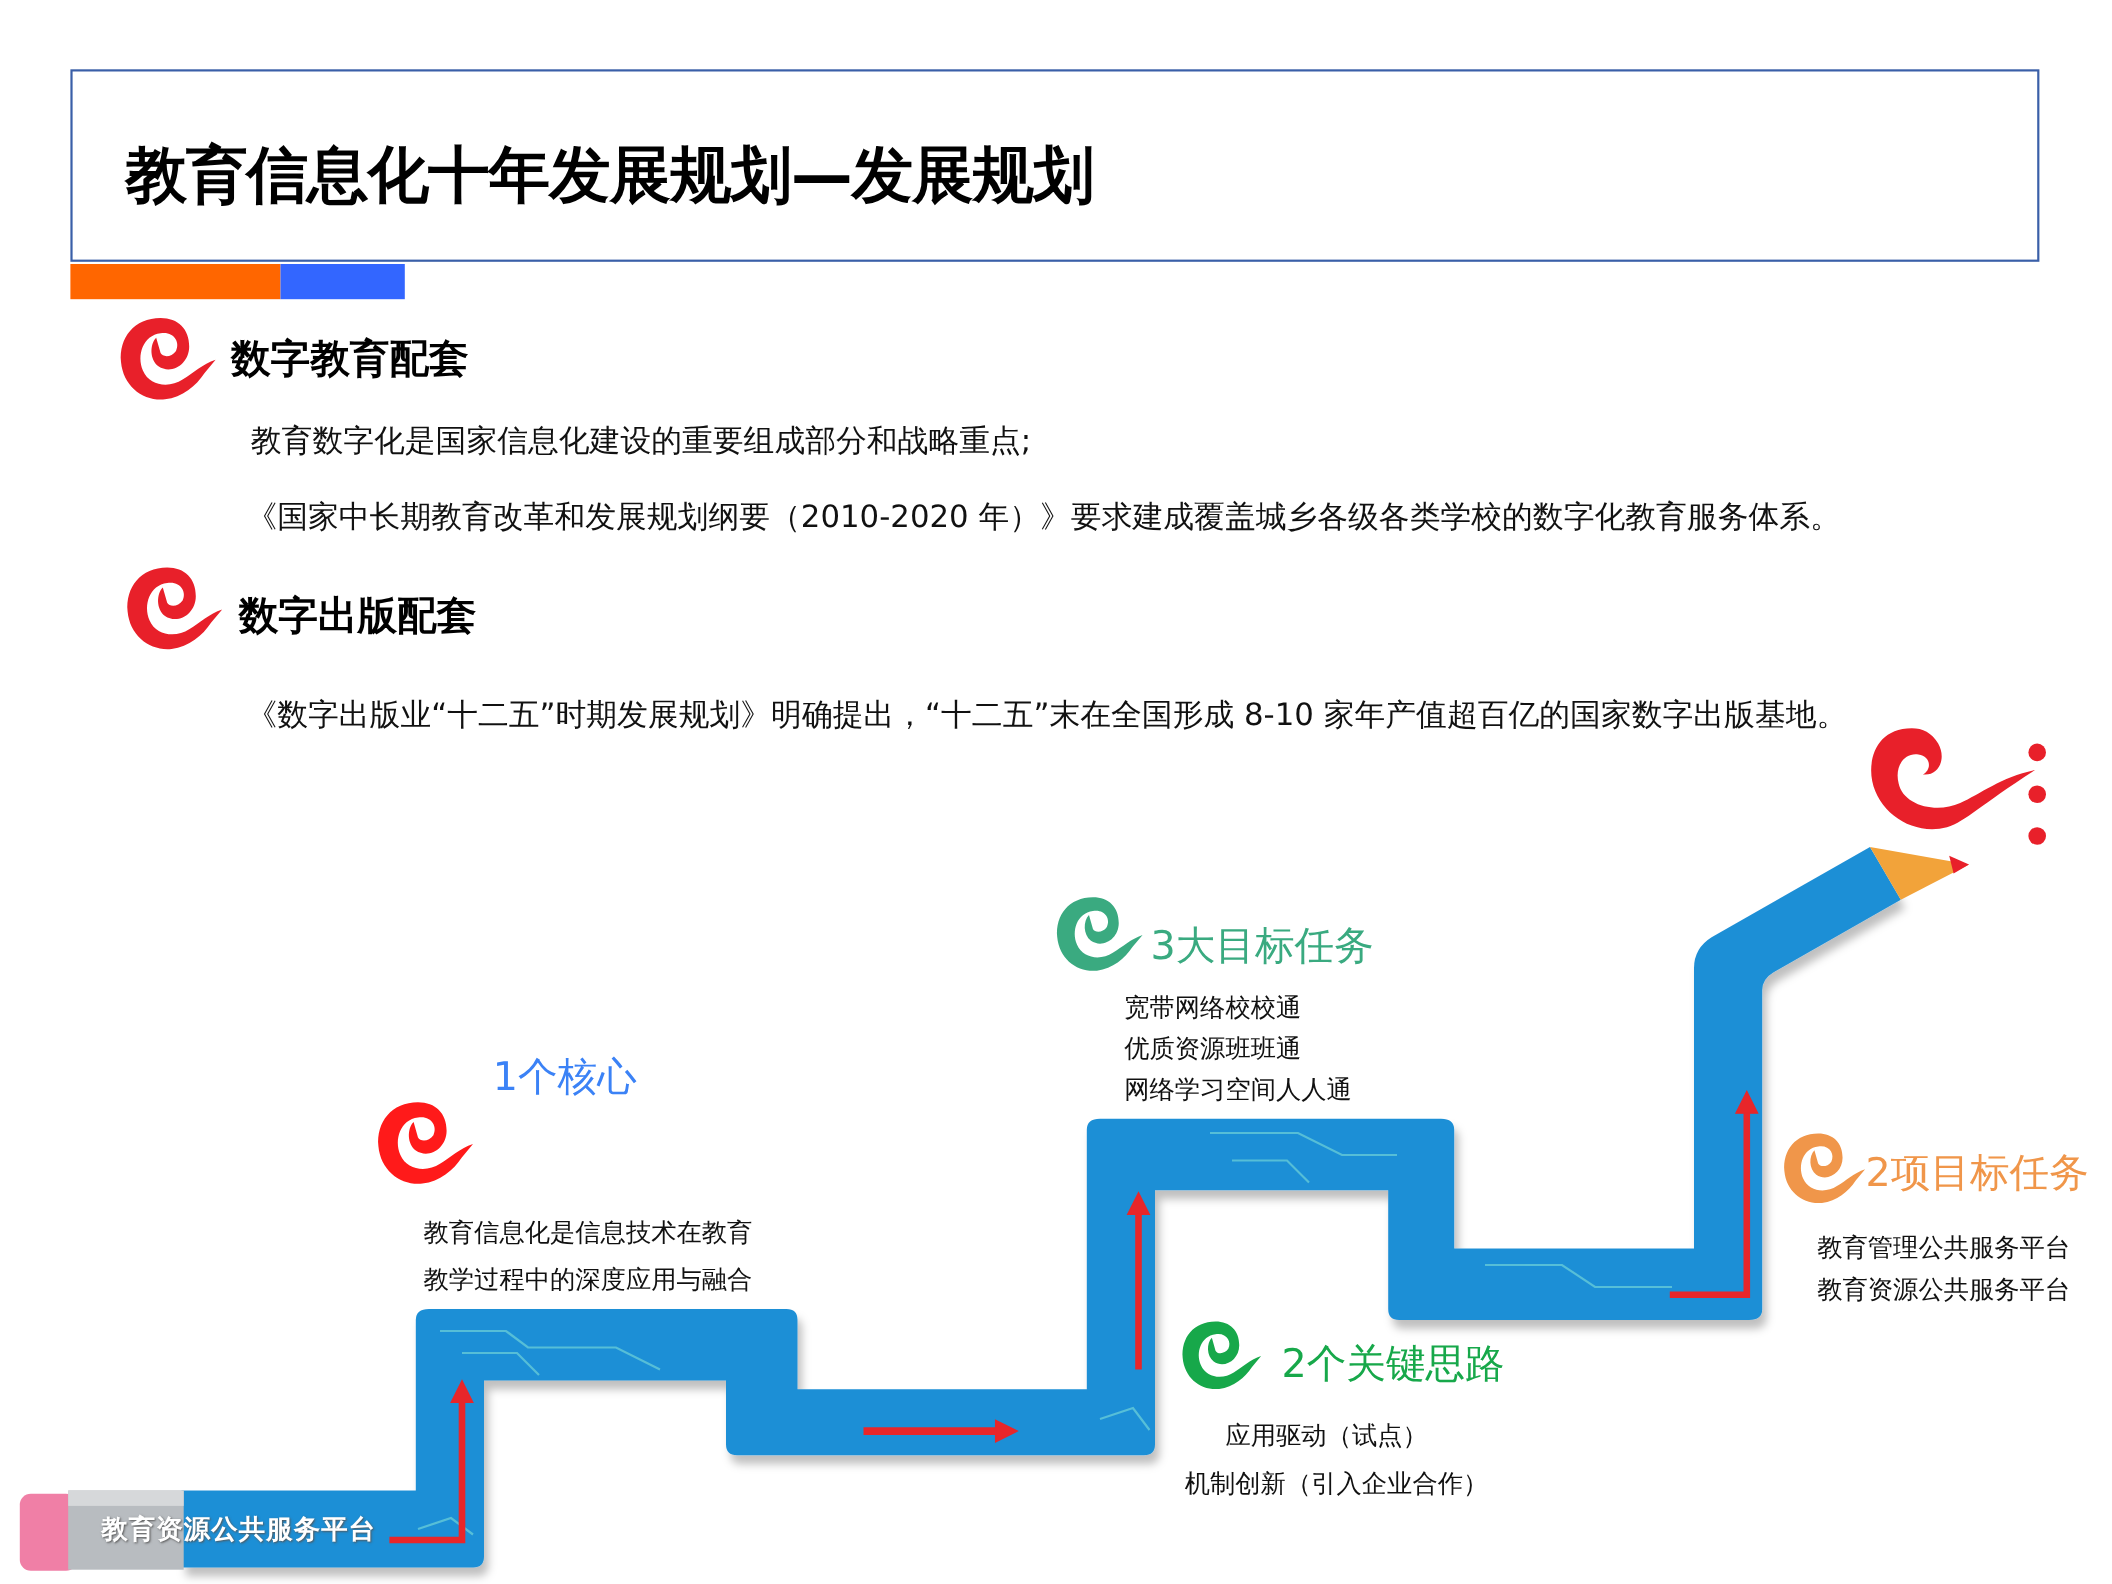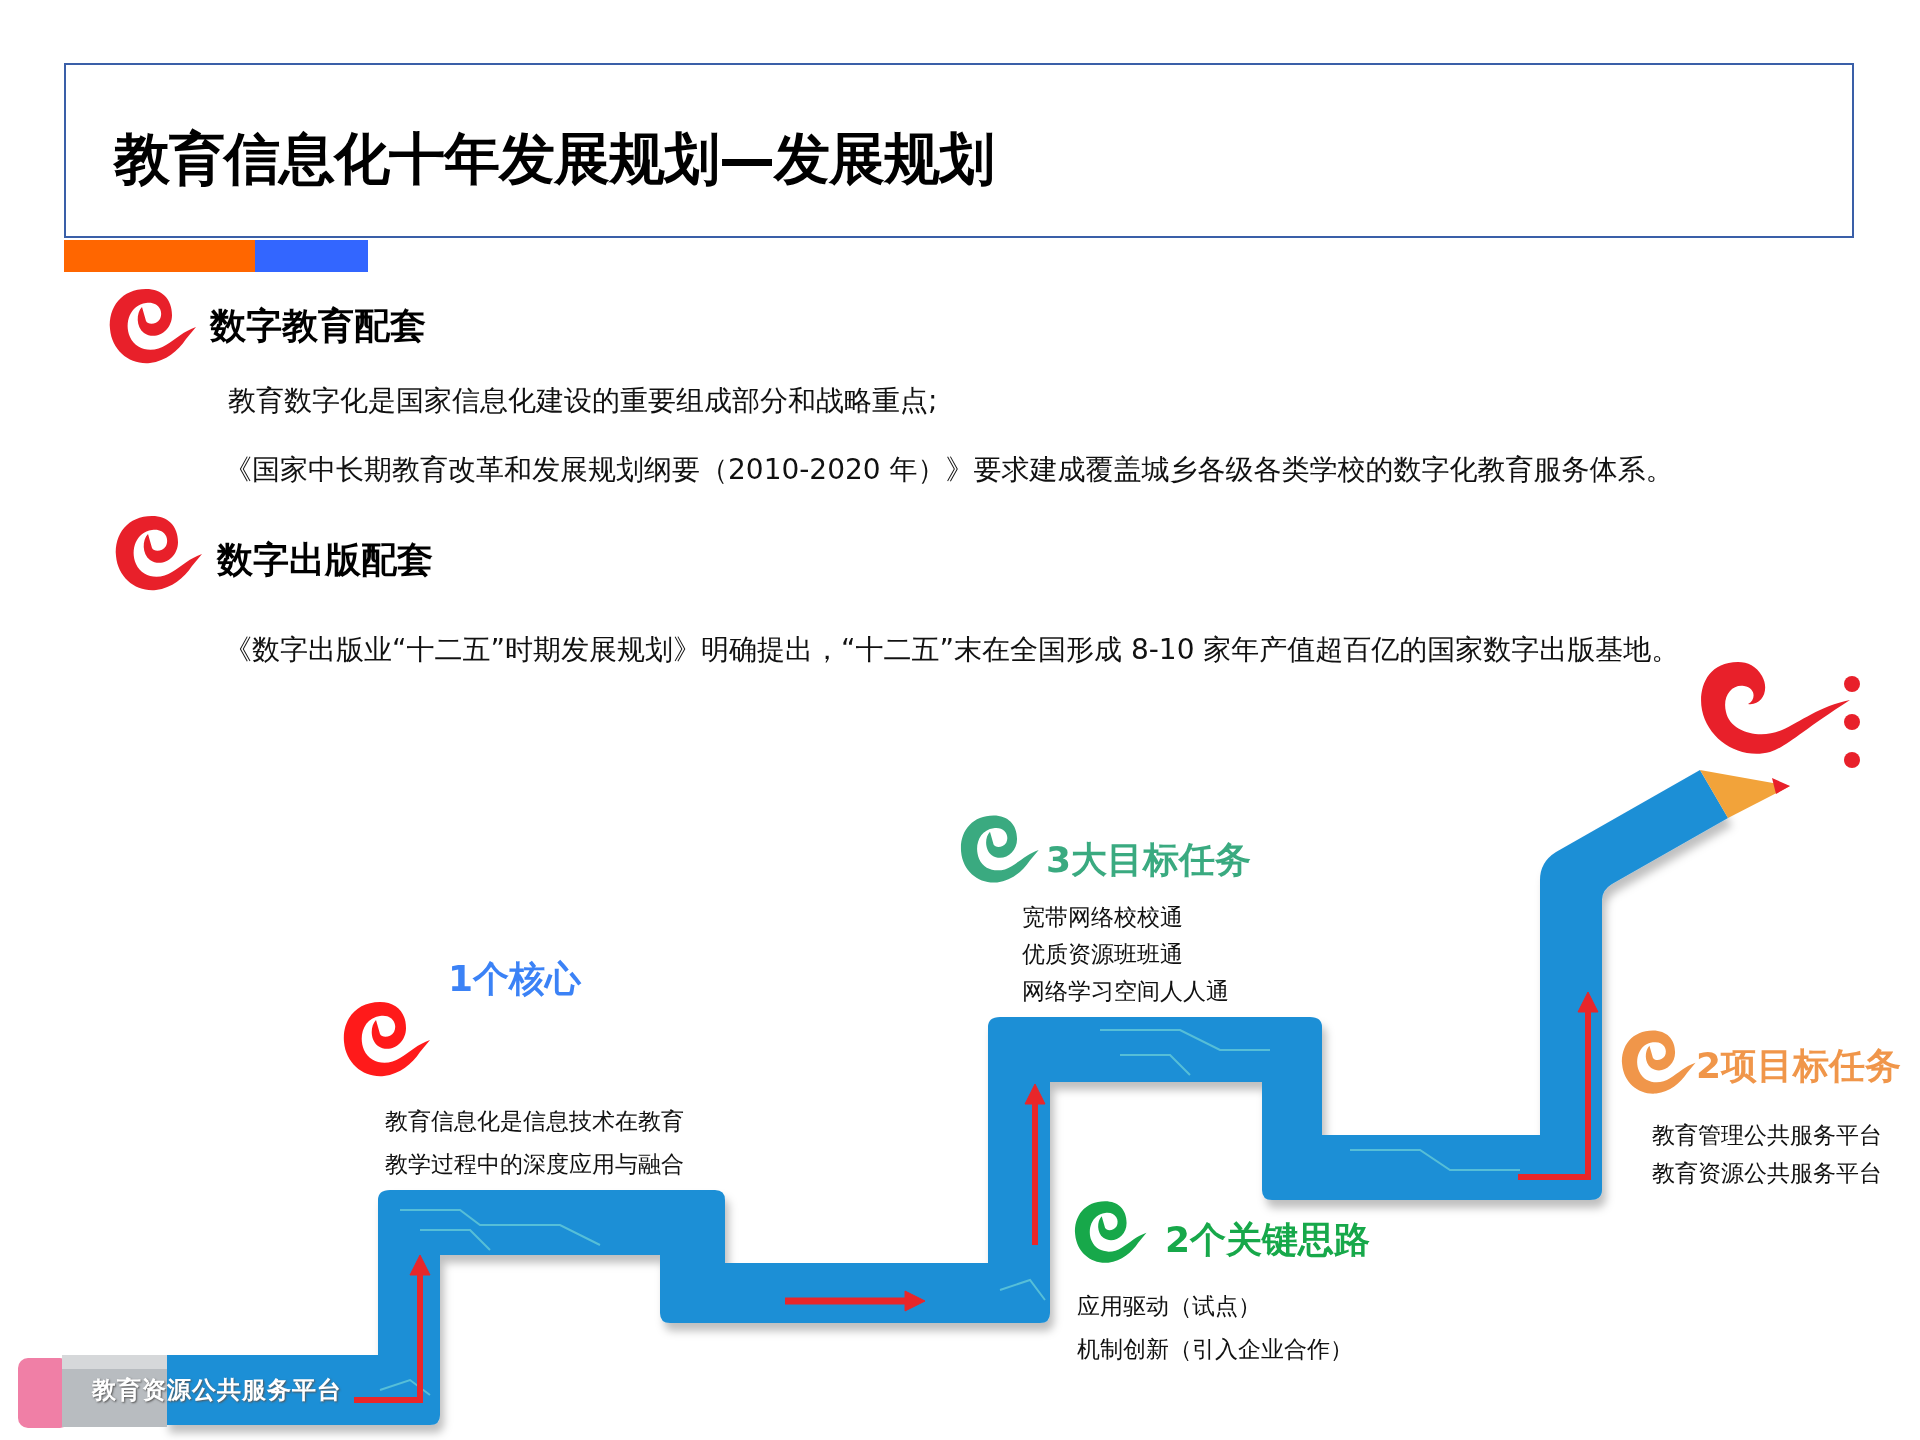--- a/index.html
+++ b/index.html
@@ -11,21 +11,21 @@
                 letter-spacing:-1px; color:#000; white-space:nowrap; }
   .bar-orange { position:absolute; left:64px; top:240px; width:191px; height:32px; background:#ff6600; }
   .bar-blue { position:absolute; left:255px; top:240px; width:113px; height:32px; background:#3366ff; }
 
   .logo { position:absolute; }
   .sec-heading { position:absolute; font-size:36px; font-weight:bold; color:#000; white-space:nowrap; }
   .para { position:absolute; font-size:28px; color:#111; white-space:nowrap; }
   .para-wrap { position:absolute; font-size:28px; color:#111; width:1620px; line-height:40px;margin-top:36px; }
 
   .stair { position:absolute; left:0; top:0; width:1920px; height:1440px; }
-  .step-title { position:absolute; font-size:36px; font-weight:bold; white-space:nowrap;text-align:right; }
+  .step-title { position:absolute; font-size:36px; font-weight:normal; white-space:nowrap;text-align:right; }
   .step-line { position:absolute; font-size:23px; color:#111; white-space:nowrap; line-height:37px; }
   .pencil-label { position:absolute; left:92px; top:1374px; font-size:24px; font-weight:bold;
                   color:#fff; letter-spacing:1px; text-shadow:1px 1px 2px #555; white-space:nowrap; }
 </style>
 </head>
 <body>
 
 <div class="header-box"></div>
 <div class="page-title">教育信息化十年发展规划—发展规划</div>
 <div class="bar-orange"></div>
@@ -95,21 +95,21 @@
   <path d="M40 4 C16 4 2 22 4 44 C6 66 24 80 44 78 C60 76 72 66 80 54 L90 42 C78 46 70 54 60 60 C48 68 30 66 24 52 C18 38 24 20 40 18 C52 16 58 26 54 34 C50 40 42 40 40 36 L36 22 C30 28 30 42 38 48 C50 56 66 46 66 30 C66 14 56 4 40 4 Z" fill="#ff1a1a"></path>
 </svg>
 <div class="step-title" style="left:448px;top:955px;color:#3b82f6">1个核心</div>
 <div class="step-line" style="left:385px;top:1103px">教育信息化是信息技术在教育</div>
 <div class="step-line" style="left:385px;top:1146px">教学过程中的深度应用与融合</div>
 
 <svg class="logo" style="left:1068px;top:1198px" width="84" height="68" viewBox="0 0 92 82">
   <path d="M40 4 C16 4 2 22 4 44 C6 66 24 80 44 78 C60 76 72 66 80 54 L90 42 C78 46 70 54 60 60 C48 68 30 66 24 52 C18 38 24 20 40 18 C52 16 58 26 54 34 C50 40 42 40 40 36 L36 22 C30 28 30 42 38 48 C50 56 66 46 66 30 C66 14 56 4 40 4 Z" fill="#17a84a"></path>
 </svg>
 <div class="step-title" style="left:1165px;top:1216px;color:#17a84a">2个关键思路</div>
-<div class="step-line" style="left:1077px;top:1288px">应用驱动（试点）</div>
+<div class="step-line" style="left:1114px;top:1288px">应用驱动（试点）</div>
 <div class="step-line" style="left:1077px;top:1331px">机制创新（引入企业合作）</div>
 
 <svg class="logo" style="left:954px;top:812px" width="90" height="74" viewBox="0 0 92 82">
   <path d="M40 4 C16 4 2 22 4 44 C6 66 24 80 44 78 C60 76 72 66 80 54 L90 42 C78 46 70 54 60 60 C48 68 30 66 24 52 C18 38 24 20 40 18 C52 16 58 26 54 34 C50 40 42 40 40 36 L36 22 C30 28 30 42 38 48 C50 56 66 46 66 30 C66 14 56 4 40 4 Z" fill="#3aaa80"></path>
 </svg>
 <div class="step-title" style="left:1046px;top:836px;color:#3aaa80">3大目标任务</div>
 <div class="step-line" style="left:1022px;top:899px">宽带网络校校通</div>
 <div class="step-line" style="left:1022px;top:936px">优质资源班班通</div>
 <div class="step-line" style="left:1022px;top:973px">网络学习空间人人通</div>
 

